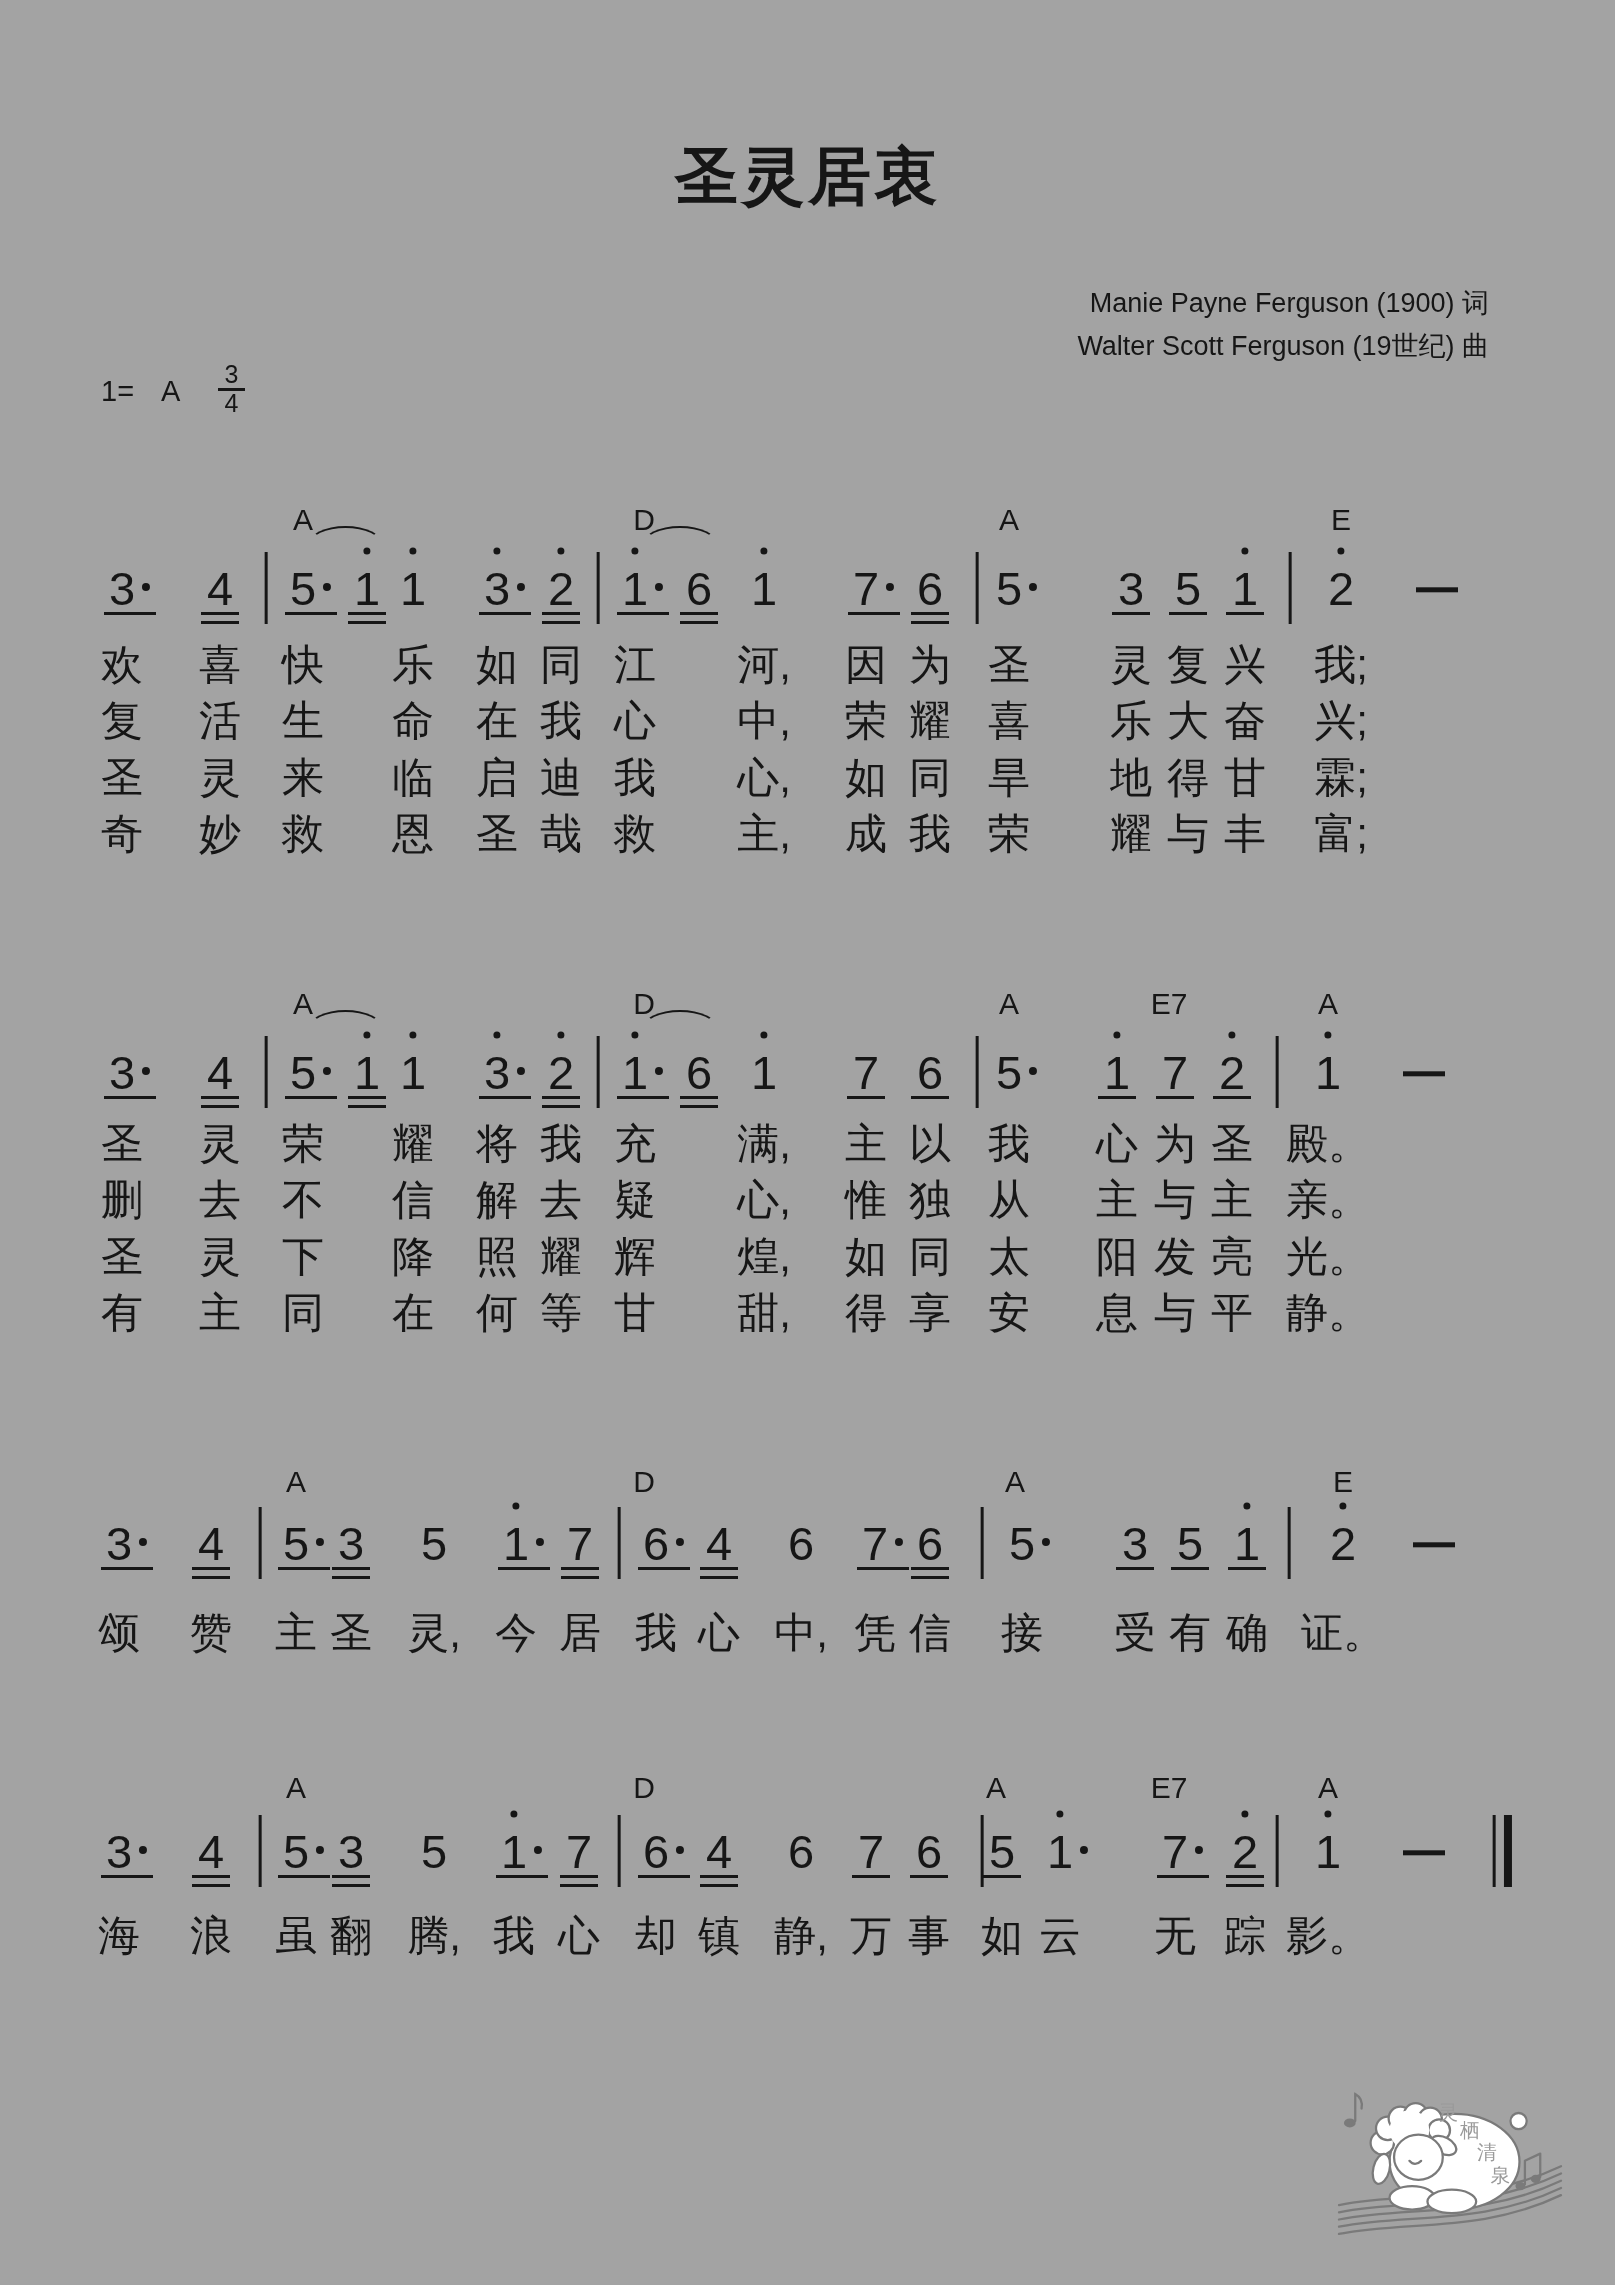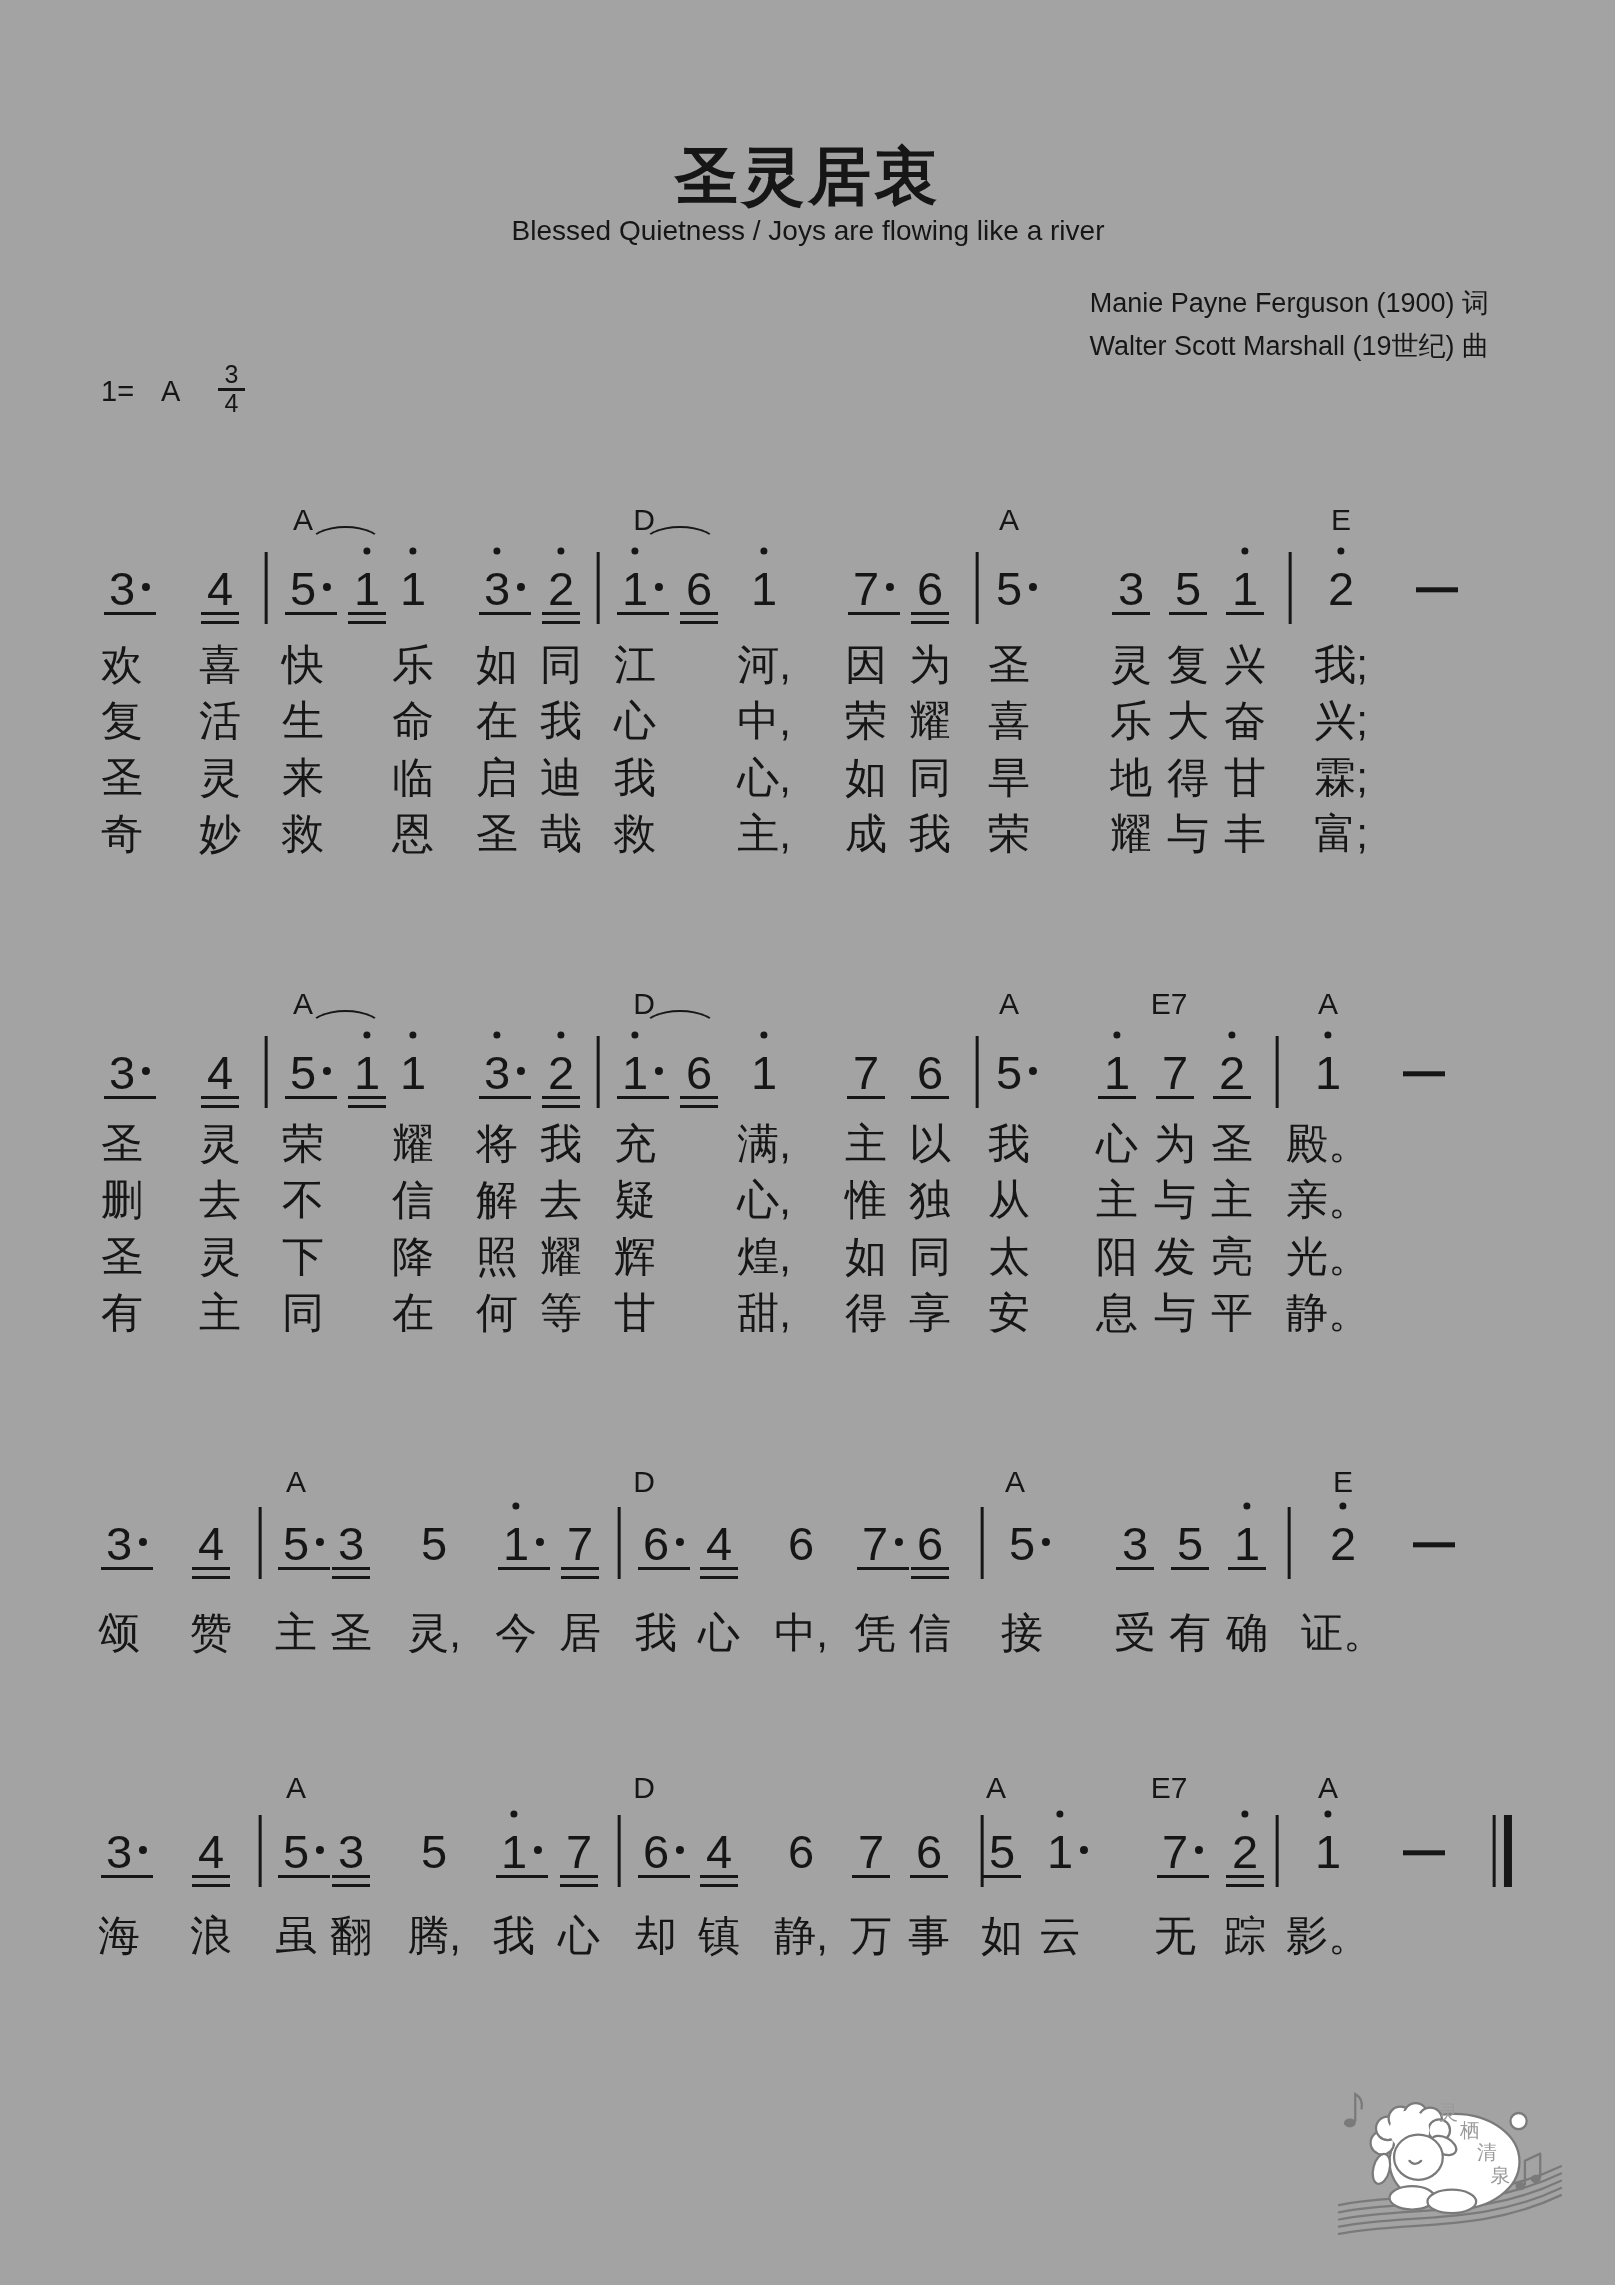--- a/index.html
+++ b/index.html
@@ -32,25 +32,24 @@
   .slur{position:absolute;height:33px;border:2.7px solid transparent;border-top:2.7px solid #161616;border-radius:50%;}
   .lyric{position:absolute;transform:translate(-50%,-50%);font-size:42px;line-height:1;white-space:nowrap;}
   #logo{left:1337px;top:2076px;width:226px;height:185px;}
 </style>
 </head>
 <body>
 
 <div id="sheet">
 
   <div class="abs" id="title">圣灵居衷</div>
-  <div class="abs" id="subtitle">Blessed Quietness / Joys are flowing like a river</div>
 
   <div class="abs" id="credits">
     <div>Manie Payne Ferguson (1900) 词</div>
-    <div>Walter Scott Marshall (19世纪) 曲</div>
+    <div>Walter Scott Ferguson (19世纪) 曲</div>
   </div>
 
   <div class="abs" id="keysig">
     <span class="ks-part" id="ks-tonic-label">1=</span>
     <span class="ks-part" id="ks-tonic">A</span>
     <span class="ks-part" id="ks-frac">
       <span>3</span>
       <span class="fbar" style="display:block"></span>
       <span>4</span>
     </span>

